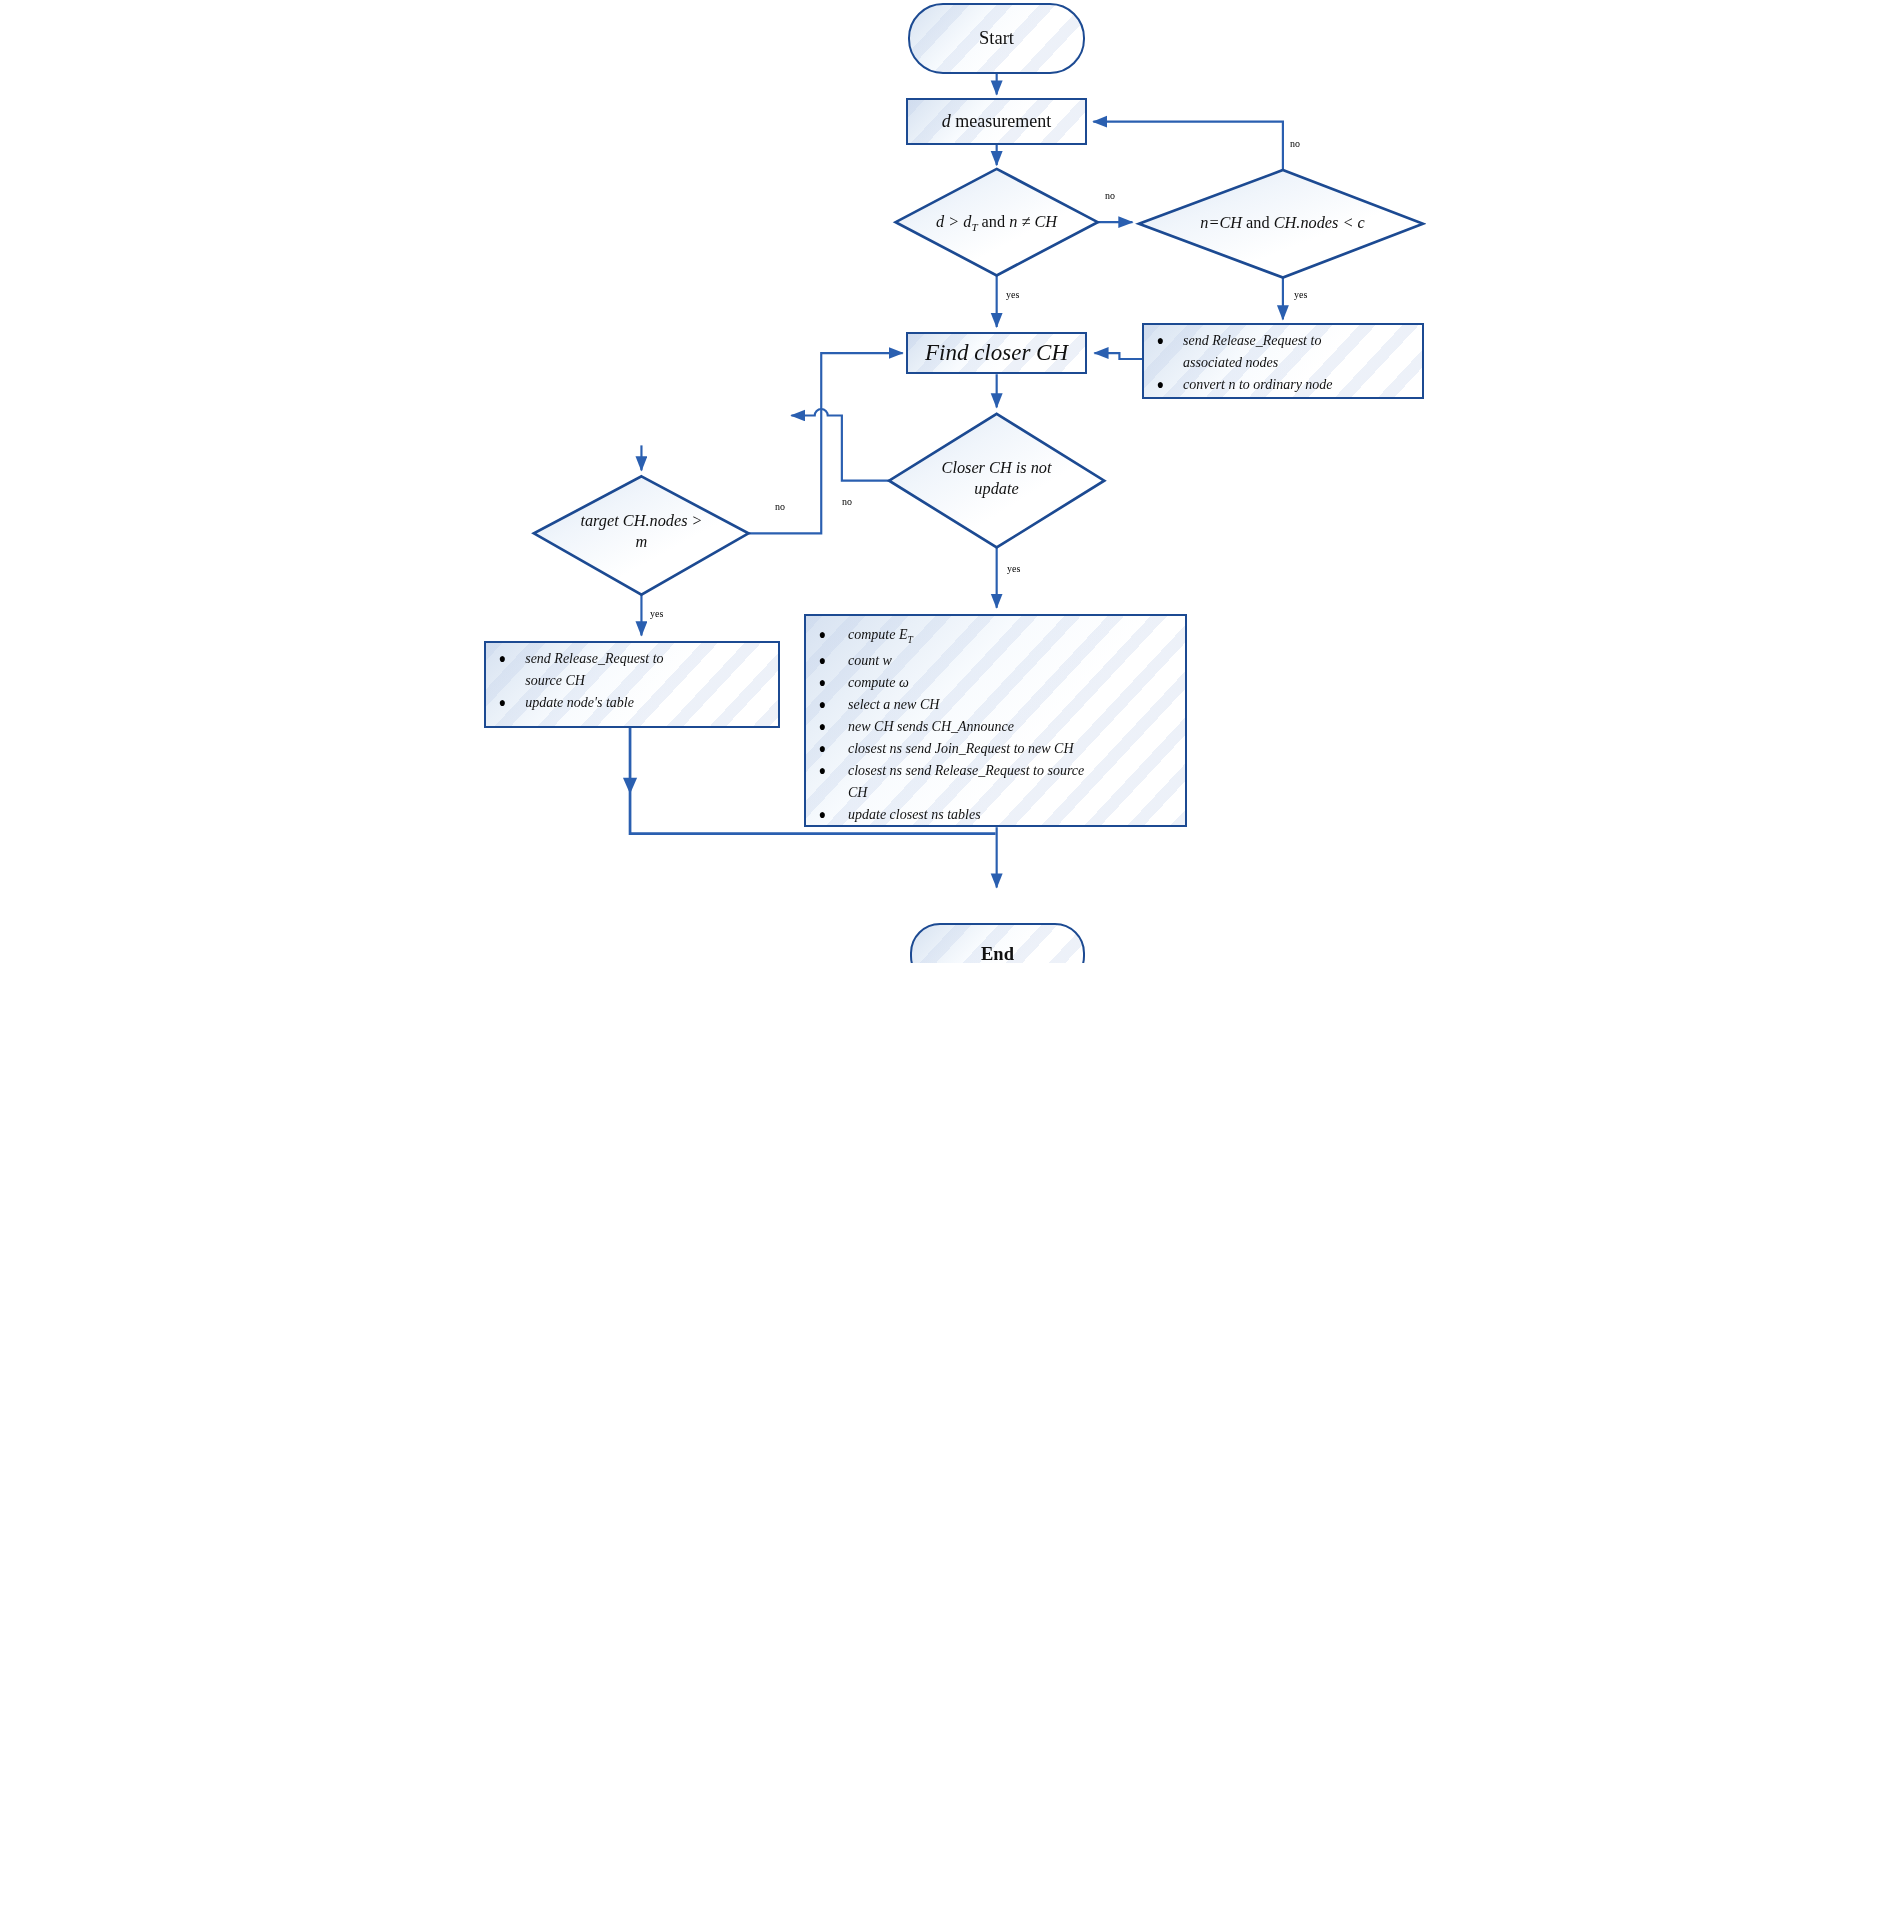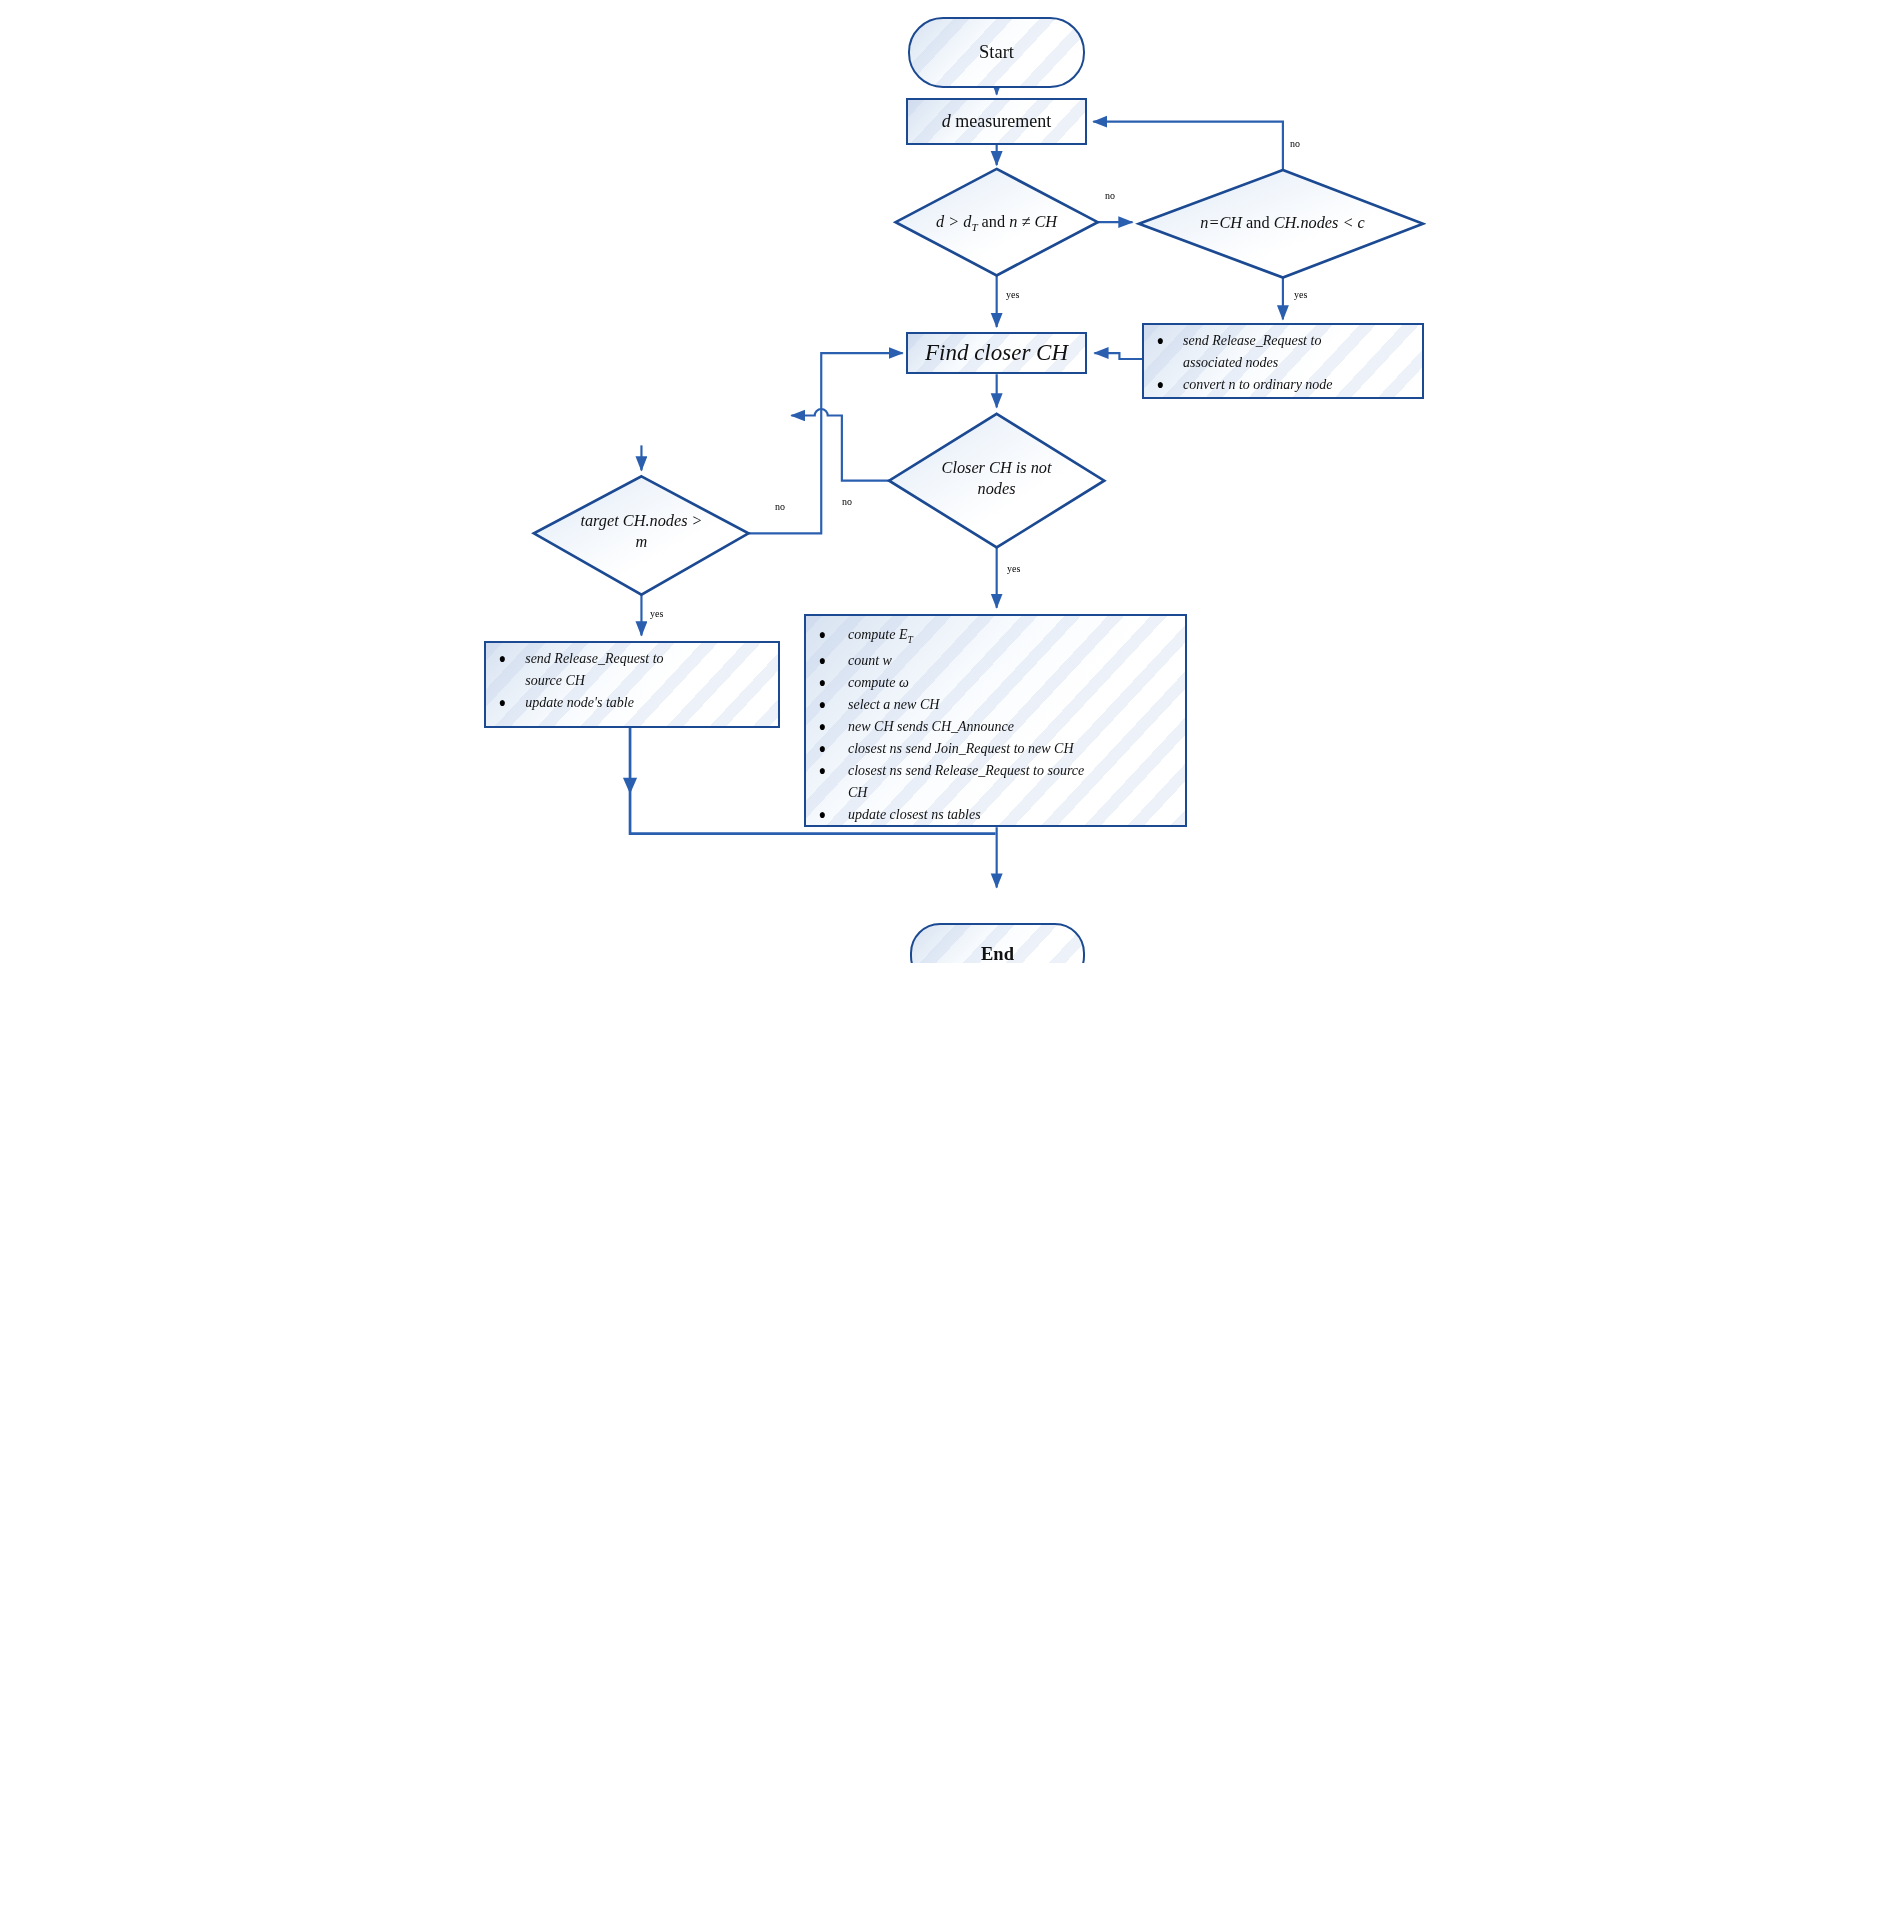--- a/index.html
+++ b/index.html
@@ -66,21 +66,21 @@
     <path d="M503,982 H637 V650 H787" fill="none" stroke="#2a5fb0" stroke-width="4" marker-end="url(#arr)"></path>
     <path d="M285,1340 V1535 H958" fill="none" stroke="#2a5fb0" stroke-width="5"></path>
     <polygon points="272,1432 298,1432 285,1462" fill="#2a5fb0"></polygon>
 
     <polygon points="960,311 1146,409 960,507 774,409" fill="url(#gfill)" stroke="#1c4a92" stroke-width="5"></polygon>
     <polygon points="1487,313 1745,412 1487,511 1222,412" fill="url(#gfill)" stroke="#1c4a92" stroke-width="5"></polygon>
     <polygon points="960,762 1158,885 960,1008 762,885" fill="url(#gfill)" stroke="#1c4a92" stroke-width="5"></polygon>
     <polygon points="306,877 503,982 306,1095 108,982" fill="url(#gfill)" stroke="#1c4a92" stroke-width="5"></polygon>
   </svg>
 
-  <div class="node stadium t-start" style="left:433px;top:17px;width:177px;height:71px;">
+  <div class="node stadium t-start" style="left:433px;top:3px;width:177px;height:71px;">
     <span>Start</span>
   </div>
 
   <div class="node t-proc" style="left:431px;top:98px;width:181px;height:47px;">
     <span><span class="ivar">d</span><span> measurement</span></span>
   </div>
 
   <div class="node t-find" style="left:431px;top:332px;width:181px;height:42px;">
     <span>Find closer CH</span>
   </div>
@@ -153,21 +153,21 @@
     <span>End</span>
   </div>
 
   <div class="dlabel" style="left:429px;top:212px;width:185px;">
     <span>d &gt; d</span><sub>T</sub><span class="up"> and </span><span>n ≠ CH</span>
   </div>
   <div class="dlabel" style="left:677px;top:213px;width:261px;">
     <span>n=CH</span><span class="up"> and </span><span>CH.nodes &lt; c</span>
   </div>
   <div class="dlabel" style="left:440px;top:458px;width:163px;">
-    <span>Closer CH is not</span><br><span>nodes</span>
+    <span>Closer CH is not</span><br><span>update</span>
   </div>
   <div class="dlabel" style="left:84px;top:511px;width:165px;">
     <span>target CH.nodes &gt;</span><br><span>m</span>
   </div>
 
   <div class="elabel" style="left:630px;top:188px;">no</div>
   <div class="elabel" style="left:531px;top:287px;">yes</div>
   <div class="elabel" style="left:815px;top:136px;">no</div>
   <div class="elabel" style="left:819px;top:287px;">yes</div>
   <div class="elabel" style="left:367px;top:494px;">no</div>

